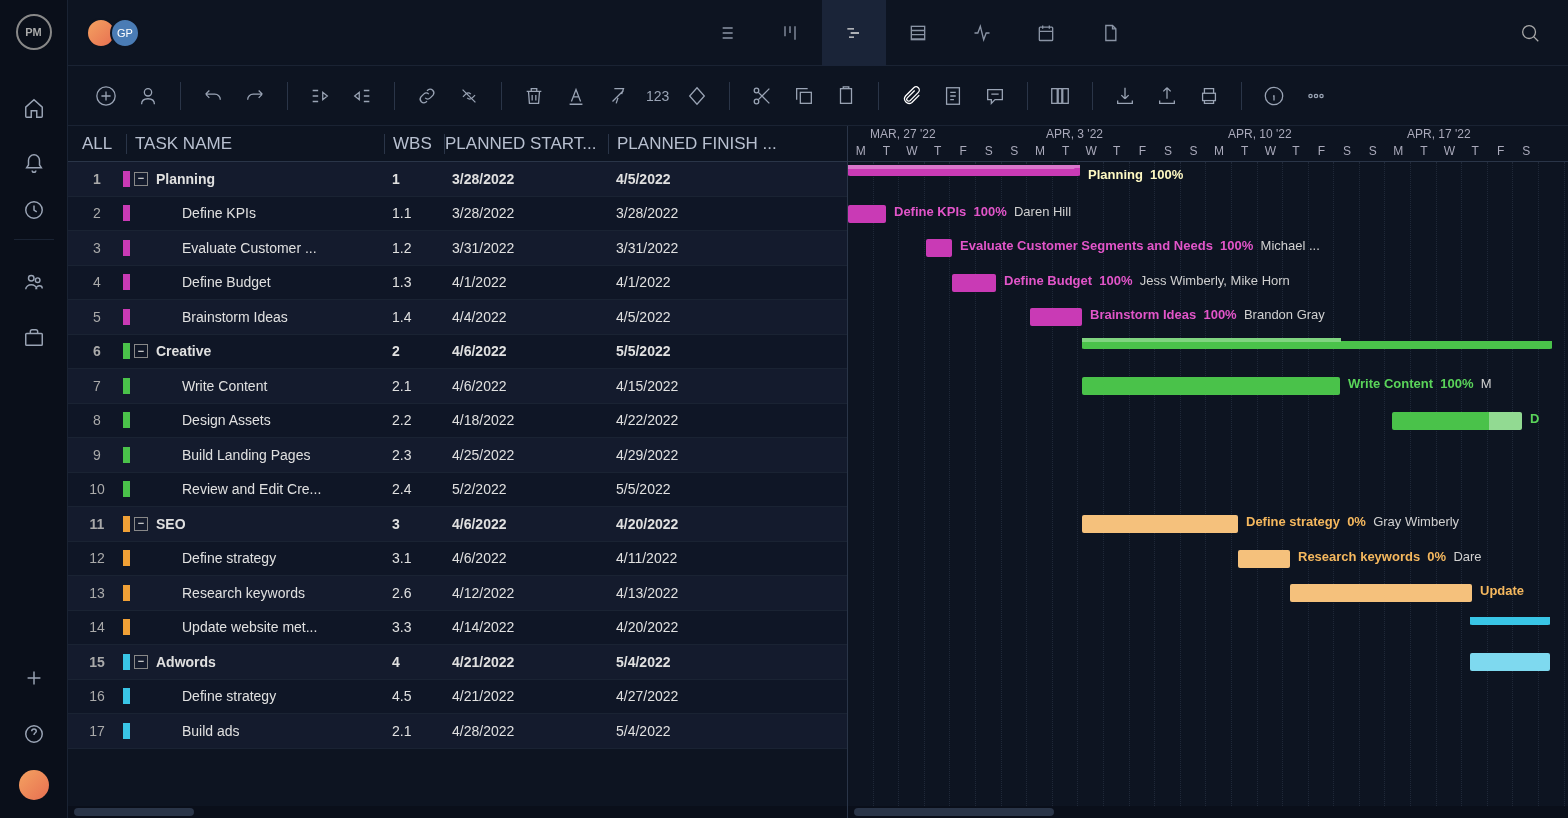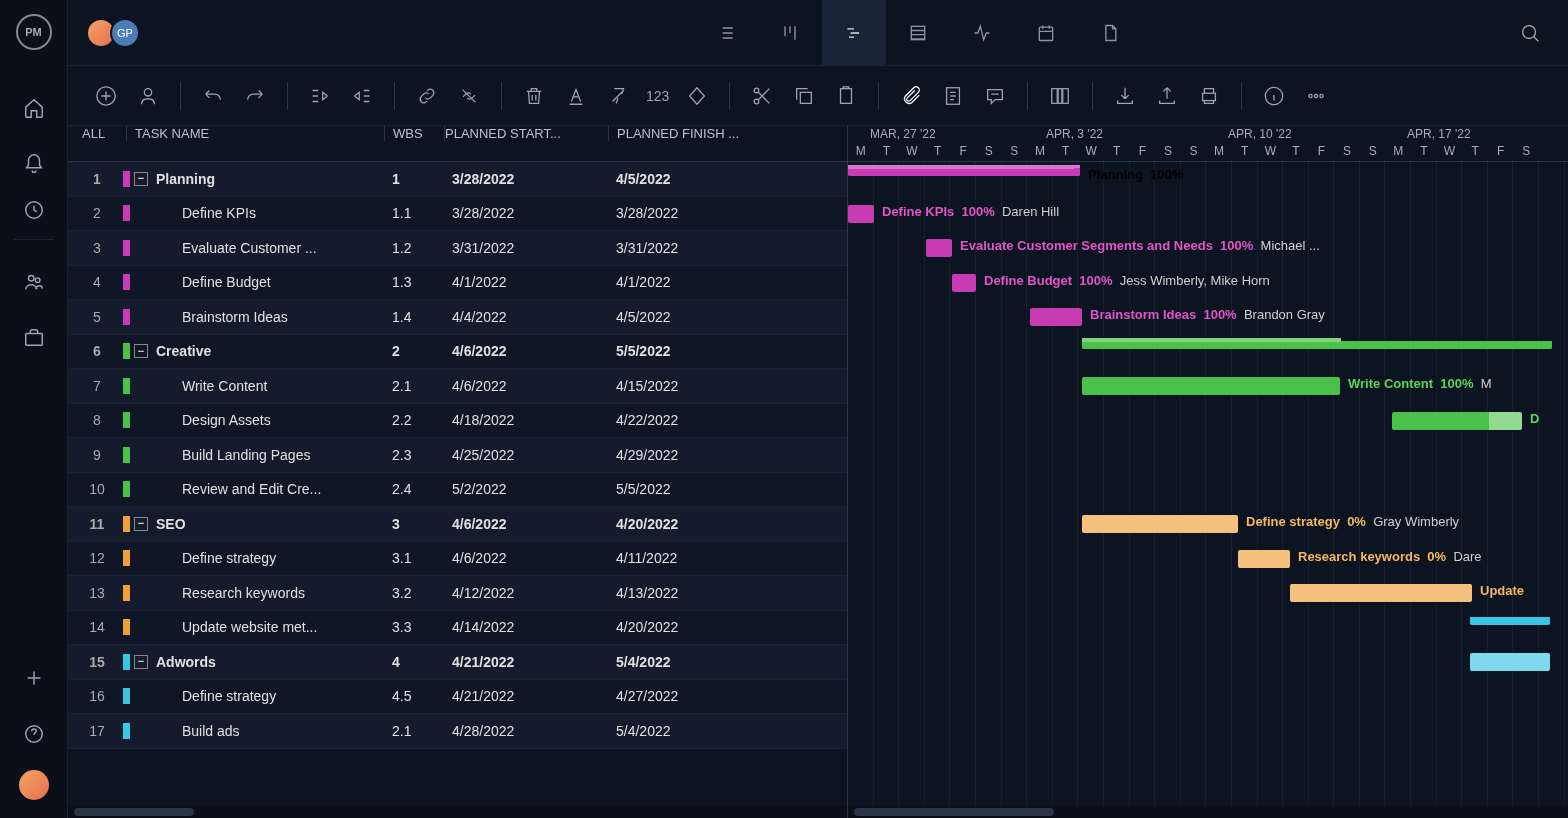--- a/index.html
+++ b/index.html
@@ -76,23 +76,23 @@
 .tool-btn { width: 28px; height: 28px; display:flex;align-items:center;justify-content:center; cursor:pointer;}
 .tool-btn svg { width: 22px; height: 22px; stroke: currentColor; fill: none; stroke-width: 1.4;}
 .tool-sep { width: 1px; height: 28px; background: #2a3548; margin: 0 4px;}
 .tool-text { font-size: 14px; color: #9aa4b5;}
 
 .content { flex: 1; display: flex; overflow: hidden;}
 .grid-pane { width: 780px; display: flex; flex-direction: column; border-right: 1px solid #2a3548;}
 .gantt-pane { flex: 1; display: flex; flex-direction: column; overflow: hidden;}
 
 .grid-header {
-  height: 36px; display: flex; align-items: flex-start;
+  height: 36px; display: flex; align-items: center;
   background: #0d1421; border-bottom: 1px solid #2a3548;
-  font-size: 13px; color: #b8c0d0;
+  font-size: 17px; color: #b8c0d0;
 }
 .col-all { width: 58px; padding-left: 14px;}
 .col-name { width: 258px; padding-left: 8px; border-left: 1px solid #2a3548;}
 .col-wbs { width: 60px; border-left: 1px solid #2a3548; padding-left: 8px;}
 .col-start { width: 164px; border-left: 1px solid #2a3548; padding-left: 0;}
 .col-finish { flex:1; border-left: 1px solid #2a3548; padding-left: 8px;}
 
 .grid-rows { flex: 1; overflow-y: auto;}
 .row {
   height: 34.5px; display: flex; align-items: center;
@@ -530,21 +530,21 @@
     <div class="cell-start">4/6/2022</div>
     <div class="cell-finish">4/11/2022</div>
           </div>
           <div class="row">
     <div class="cell-num">13<div class="color-strip" style="background:#f0a036"></div></div>
     <div class="cell-name">
 
       <span class="indent" style="width:48px"></span>
       <span>Research keywords</span>
     </div>
-    <div class="cell-wbs">3.2</div>
+    <div class="cell-wbs">2.6</div>
     <div class="cell-start">4/12/2022</div>
     <div class="cell-finish">4/13/2022</div>
           </div>
           <div class="row">
     <div class="cell-num">14<div class="color-strip" style="background:#f0a036"></div></div>
     <div class="cell-name">
 
       <span class="indent" style="width:48px"></span>
       <span>Update website met...</span>
     </div>
@@ -656,35 +656,35 @@
             <div class="gcol"></div>
             <div class="gcol"></div>
             <div class="gcol"></div>
             <div class="gcol"></div>
             <div class="gcol"></div>
           </div>
         <div id="gantt-rows">
             <div class="gantt-row">
               <div class="bar bar-summary" style="left: 0px; width: 232px; background: rgb(201, 58, 181); color: rgb(201, 58, 181);">
                 <div style="position: absolute; left: 0px; top: -3px; height: 4px; width: 100%; background: rgb(217, 117, 203);"></div>
-                <div class="bar-label"><span style="color:#000000">Planning&nbsp;&nbsp;100%</span></div>
-              </div>
-            </div>
-            <div class="gantt-row">
-              <div class="bar" style="left: 0px; width: 26px; background: rgb(201, 58, 181); color: rgb(201, 58, 181);">
+                <div class="bar-label"><span style="color:#fef9c3">Planning&nbsp;&nbsp;100%</span></div>
+              </div>
+            </div>
+            <div class="gantt-row">
+              <div class="bar" style="left: 0px; width: 38px; background: rgb(201, 58, 181); color: rgb(201, 58, 181);">
                 <div class="bar-label"><span style="color:#e255c9">Define KPIs&nbsp;&nbsp;100%</span>&nbsp;&nbsp;<span class="assignee">Daren Hill</span></div>
               </div>
             </div>
             <div class="gantt-row">
               <div class="bar" style="left: 78px; width: 26px; background: rgb(201, 58, 181); color: rgb(201, 58, 181);">
                 <div class="bar-label"><span style="color:#e255c9">Evaluate Customer Segments and Needs&nbsp;&nbsp;100%</span>&nbsp;&nbsp;<span class="assignee">Michael ...</span></div>
               </div>
             </div>
             <div class="gantt-row">
-              <div class="bar" style="left: 104px; width: 24px; background: rgb(201, 58, 181); color: rgb(201, 58, 181);">
+              <div class="bar" style="left: 104px; width: 44px; background: rgb(201, 58, 181); color: rgb(201, 58, 181);">
                 <div class="bar-label"><span style="color:#e255c9">Define Budget&nbsp;&nbsp;100%</span>&nbsp;&nbsp;<span class="assignee">Jess Wimberly, Mike Horn</span></div>
               </div>
             </div>
             <div class="gantt-row">
               <div class="bar" style="left: 182px; width: 52px; background: rgb(201, 58, 181); color: rgb(201, 58, 181);">
                 <div class="bar-label"><span style="color:#e255c9">Brainstorm Ideas&nbsp;&nbsp;100%</span>&nbsp;&nbsp;<span class="assignee">Brandon Gray</span></div>
               </div>
             </div>
             <div class="gantt-row">
               <div class="bar bar-summary" style="left: 234px; width: 470px; background: rgb(74, 194, 74); color: rgb(74, 194, 74);">

